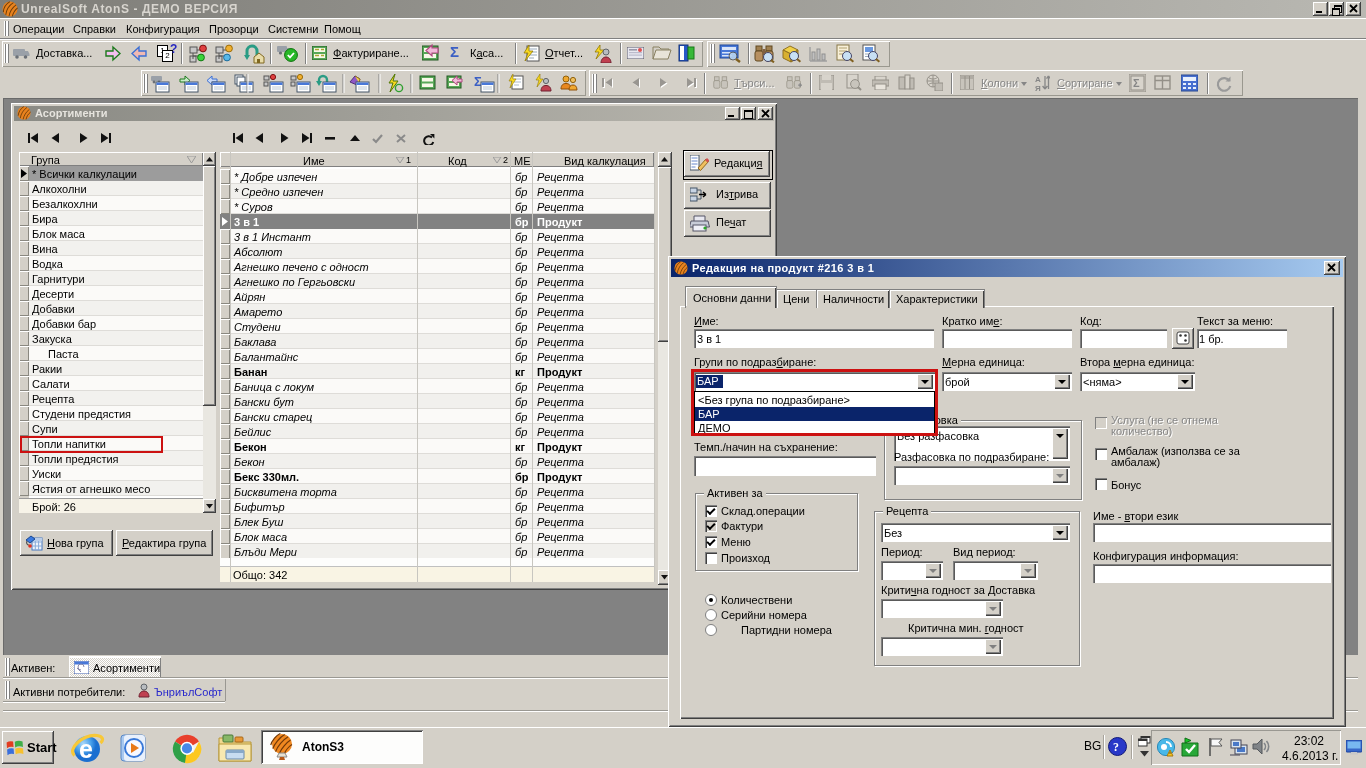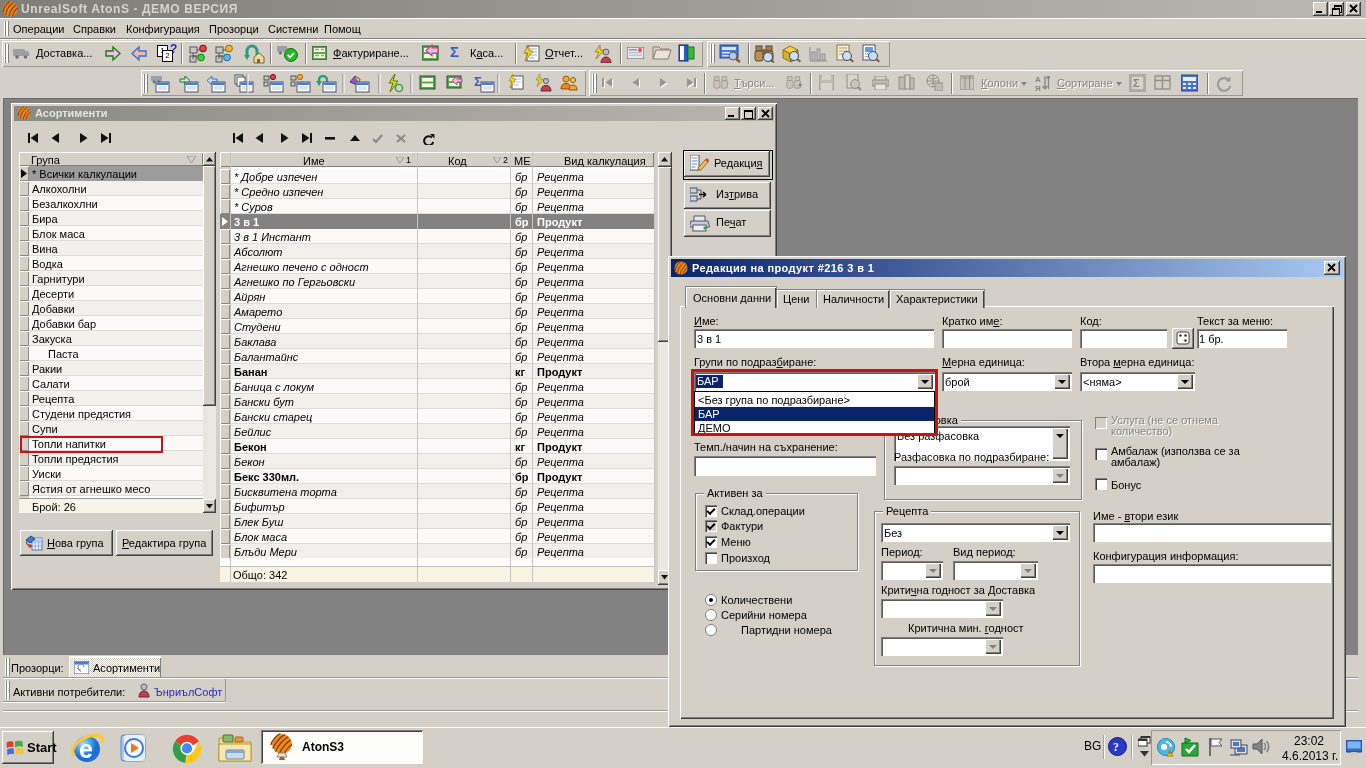--- a/index.html
+++ b/index.html
@@ -972,21 +972,21 @@
       </div>
 
  <div class="lbl" style="left:425px;top:255px;">Име - <u>в</u>тори език</div>
  <div class="abs tf" style="left:425px;top:267px;width:238px;height:19px;"></div>
  <div class="lbl" style="left:425px;top:295px;">Конфигурация информация:</div>
  <div class="abs tf" style="left:425px;top:308px;width:238px;height:19px;"></div>
 </div>
 
 <div id="bottom" class="abs" style="left:3px;top:655px;width:1355px;height:72px;background:#d4d0c8;">
  <div class="grip" style="left:2px;top:3px;height:18px;"></div>
- <div class="abs" style="left:8px;top:7px;">Прозорци:</div>
+ <div class="abs" style="left:8px;top:7px;">Активен:</div>
  <div class="abs" style="left:66px;top:1px;width:92px;height:22px;background-color:#d4d0c8;background-image:linear-gradient(45deg,#fff 25%,transparent 25%,transparent 75%,#fff 75%),linear-gradient(45deg,#fff 25%,transparent 25%,transparent 75%,#fff 75%);background-size:2px 2px;background-position:0 0,1px 1px;box-shadow:inset 1px 1px 0 #fff, inset -1px 0 0 #808080;border-top:1px solid #fff;">
    <svg class="abs" style="left:5px;top:4px;" width="15" height="13" viewBox="0 0 15 13">
           <rect x="0" y="0" width="15" height="13" fill="#fff" stroke="#3858a8"></rect>
           <rect x="0.5" y="0.5" width="14" height="3" fill="#4878d8"></rect>
           <path d="M3 7l4 4M10 6a3 3 0 1 0-3 3" stroke="#88a" fill="none"></path>
         </svg>
    <div class="abs" style="left:24px;top:5px;">Асортименти</div>
  </div>
  <div class="abs" style="left:0;top:23px;width:1355px;height:1px;background:#fff;box-shadow:0 -1px 0 #9a9892;"></div>
  <div class="grip" style="left:2px;top:26px;height:18px;"></div>

